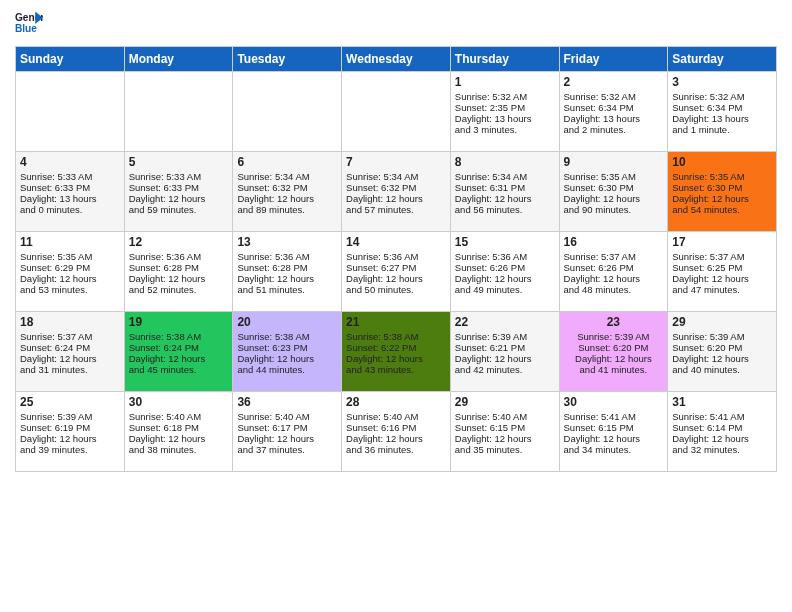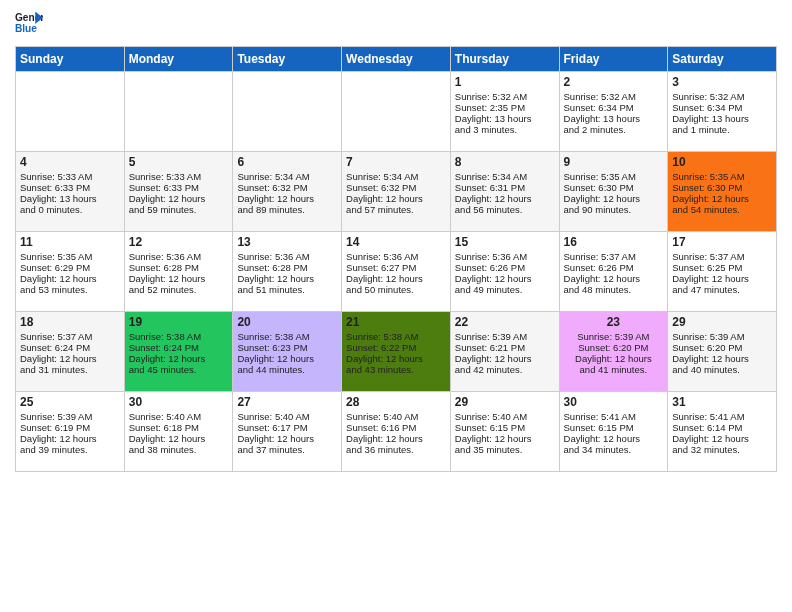--- a/index.html
+++ b/index.html
@@ -302,21 +302,21 @@
             <div>and 39 minutes.</div>
           </td>
           <td>
             <span class="day-num">30</span>
             <div>Sunrise: 5:40 AM</div>
             <div>Sunset: 6:18 PM</div>
             <div>Daylight: 12 hours</div>
             <div>and 38 minutes.</div>
           </td>
           <td>
-            <span class="day-num">27</span>
+            <span class="day-num">36</span>
             <div>Sunrise: 5:40 AM</div>
             <div>Sunset: 6:17 PM</div>
             <div>Daylight: 12 hours</div>
             <div>and 37 minutes.</div>
           </td>
           <td>
             <span class="day-num">28</span>
             <div>Sunrise: 5:40 AM</div>
             <div>Sunset: 6:16 PM</div>
             <div>Daylight: 12 hours</div>

